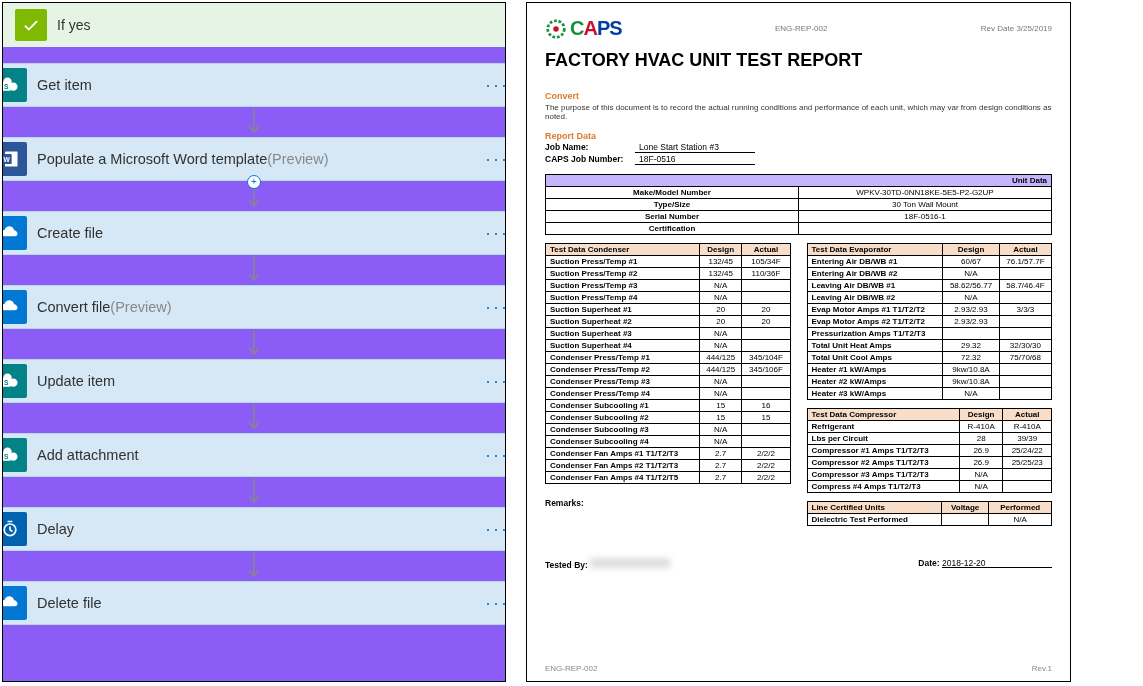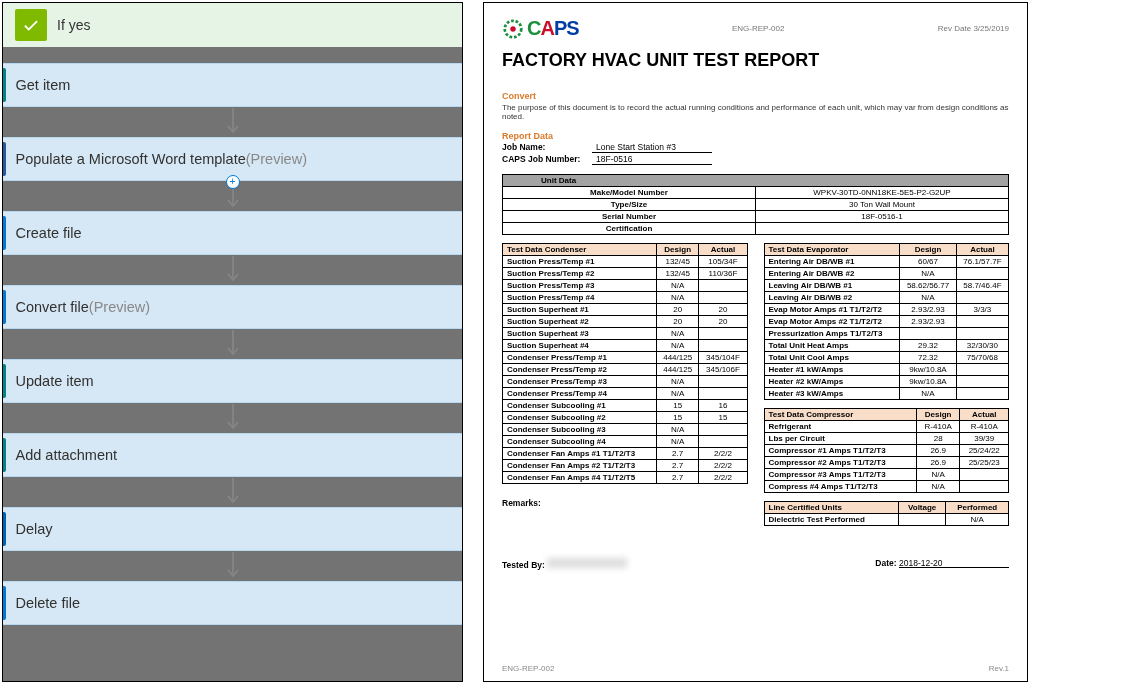--- a/index.html
+++ b/index.html
@@ -8,24 +8,24 @@
     font-family: "Segoe UI", Arial, sans-serif;
     background: #fff;
     width: 1143px;
     height: 686px;
     display: flex;
     gap: 20px;
     padding: 2px;
   }
   
   .flow-panel {
-    width: 461px;
+    width: 504px;
     height: 680px;
     border: 1px solid #000;
-    background: #737373;
+    background: #8b5cf6;
     padding: 0;
     display: flex;
     flex-direction: column;
     align-items: center;
     overflow: hidden;
   }
   .condition-bar {
     width: 100%;
     background: #e6f4e6;
     display: flex;
@@ -156,21 +156,21 @@
     margin-top: 4px;
   }
   .purpose-text { font-size: 8px; color: #333; margin: 2px 0 6px; }
   .rd-row { display: flex; font-size: 8.5px; margin: 1px 0; }
   .rd-row .k { font-weight: 700; width: 90px; }
   .rd-row .v { border-bottom: 1px solid #000; min-width: 120px; padding: 0 4px; }
 
   table { border-collapse: collapse; font-size: 8px; }
   table td, table th { border: 1px solid #000; padding: 1px 4px; }
   .unit-table { width: 100%; margin-top: 8px; }
-  .unit-table .hdr { background: #a3a3a3; text-align: left; font-weight: 700; padding-left: 38px; }
+  .unit-table .hdr { background: #c4b5fd; text-align: right; font-weight: 700; padding-left: 38px; }
   .unit-table .lab { text-align: center; font-weight: 700; width: 50%; margin-left: 20px; }
   .unit-table .val { text-align: center; width: 50%; }
 
   .test-columns { display: flex; gap: 16px; margin-top: 8px; }
   .col { flex: 1; display: flex; flex-direction: column; gap: 8px; }
   .test-table { width: 100%; }
   .test-table th { background: #f8ddc8; font-weight: 700; text-align: center; }
   .test-table th.name { text-align: left; }
   .test-table td.name { font-weight: 700; }
   .test-table td.c { text-align: center; }

